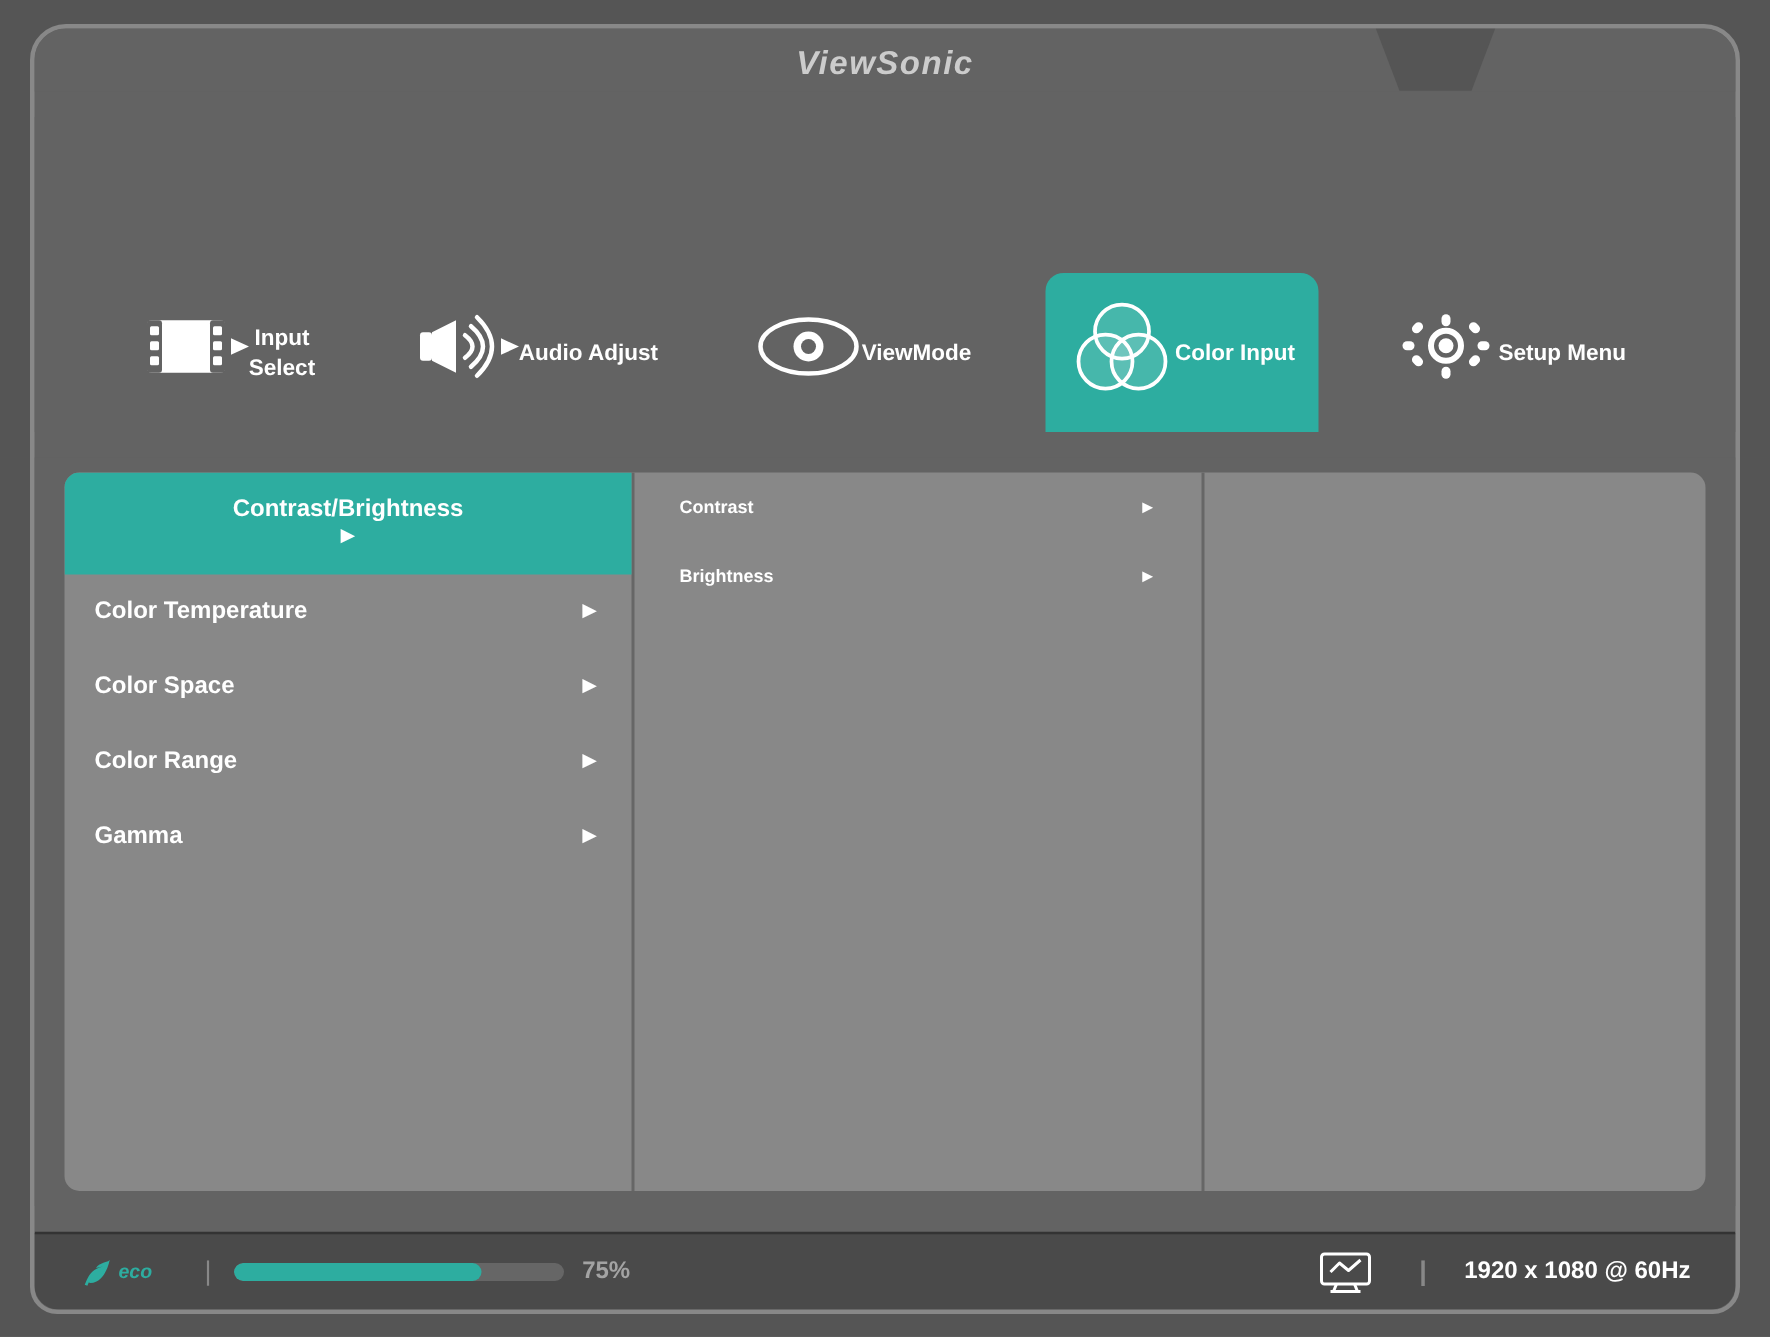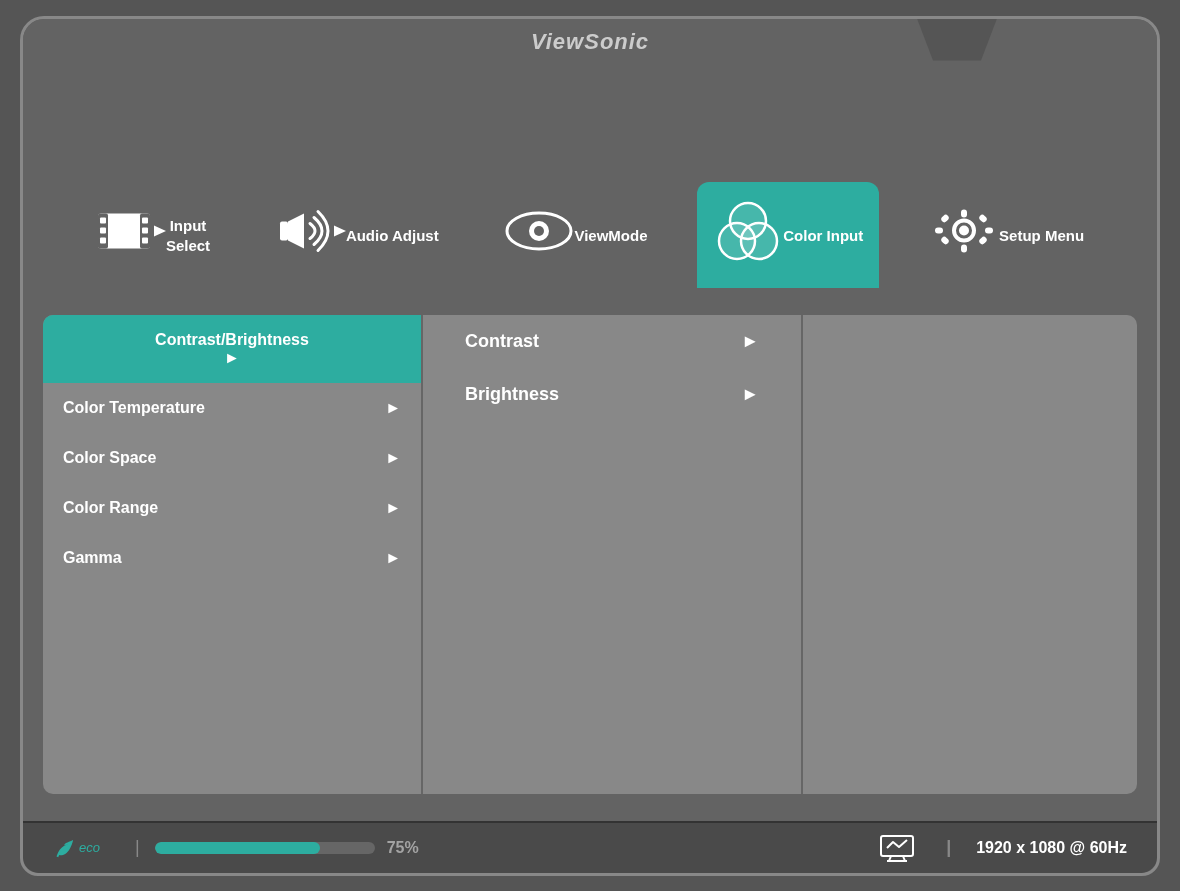--- a/index.html
+++ b/index.html
@@ -153,24 +153,24 @@
     .middle-panel {
       width: 380px;
       padding: 0;
       border-right: 2px solid #666;
     }
 
     .sub-menu-item {
       display: flex;
       align-items: center;
       justify-content: space-between;
-      padding: 16px 42px;
+      padding: 16px 30px;
       cursor: pointer;
       color: white;
-      font-size: 18px;
+      font-size: 12px;
       font-weight: bold;
     }
 
     
     .right-panel {
       flex: 1;
     }
 
     
     .status-bar {
@@ -182,21 +182,21 @@
       padding: 0 30px;
       border-radius: 0 0 16px 16px;
     }
 
     .eco-logo {
       display: flex;
       align-items: center;
       color: #2dada0;
       font-size: 13px;
       font-style: italic;
-      font-weight: normal;
+      font-weight: bold;
       margin-right: 20px;
     }
 
     .eco-leaf {
       width: 22px;
       height: 22px;
       margin-right: 4px;
       fill: #2dada0;
     }
 

